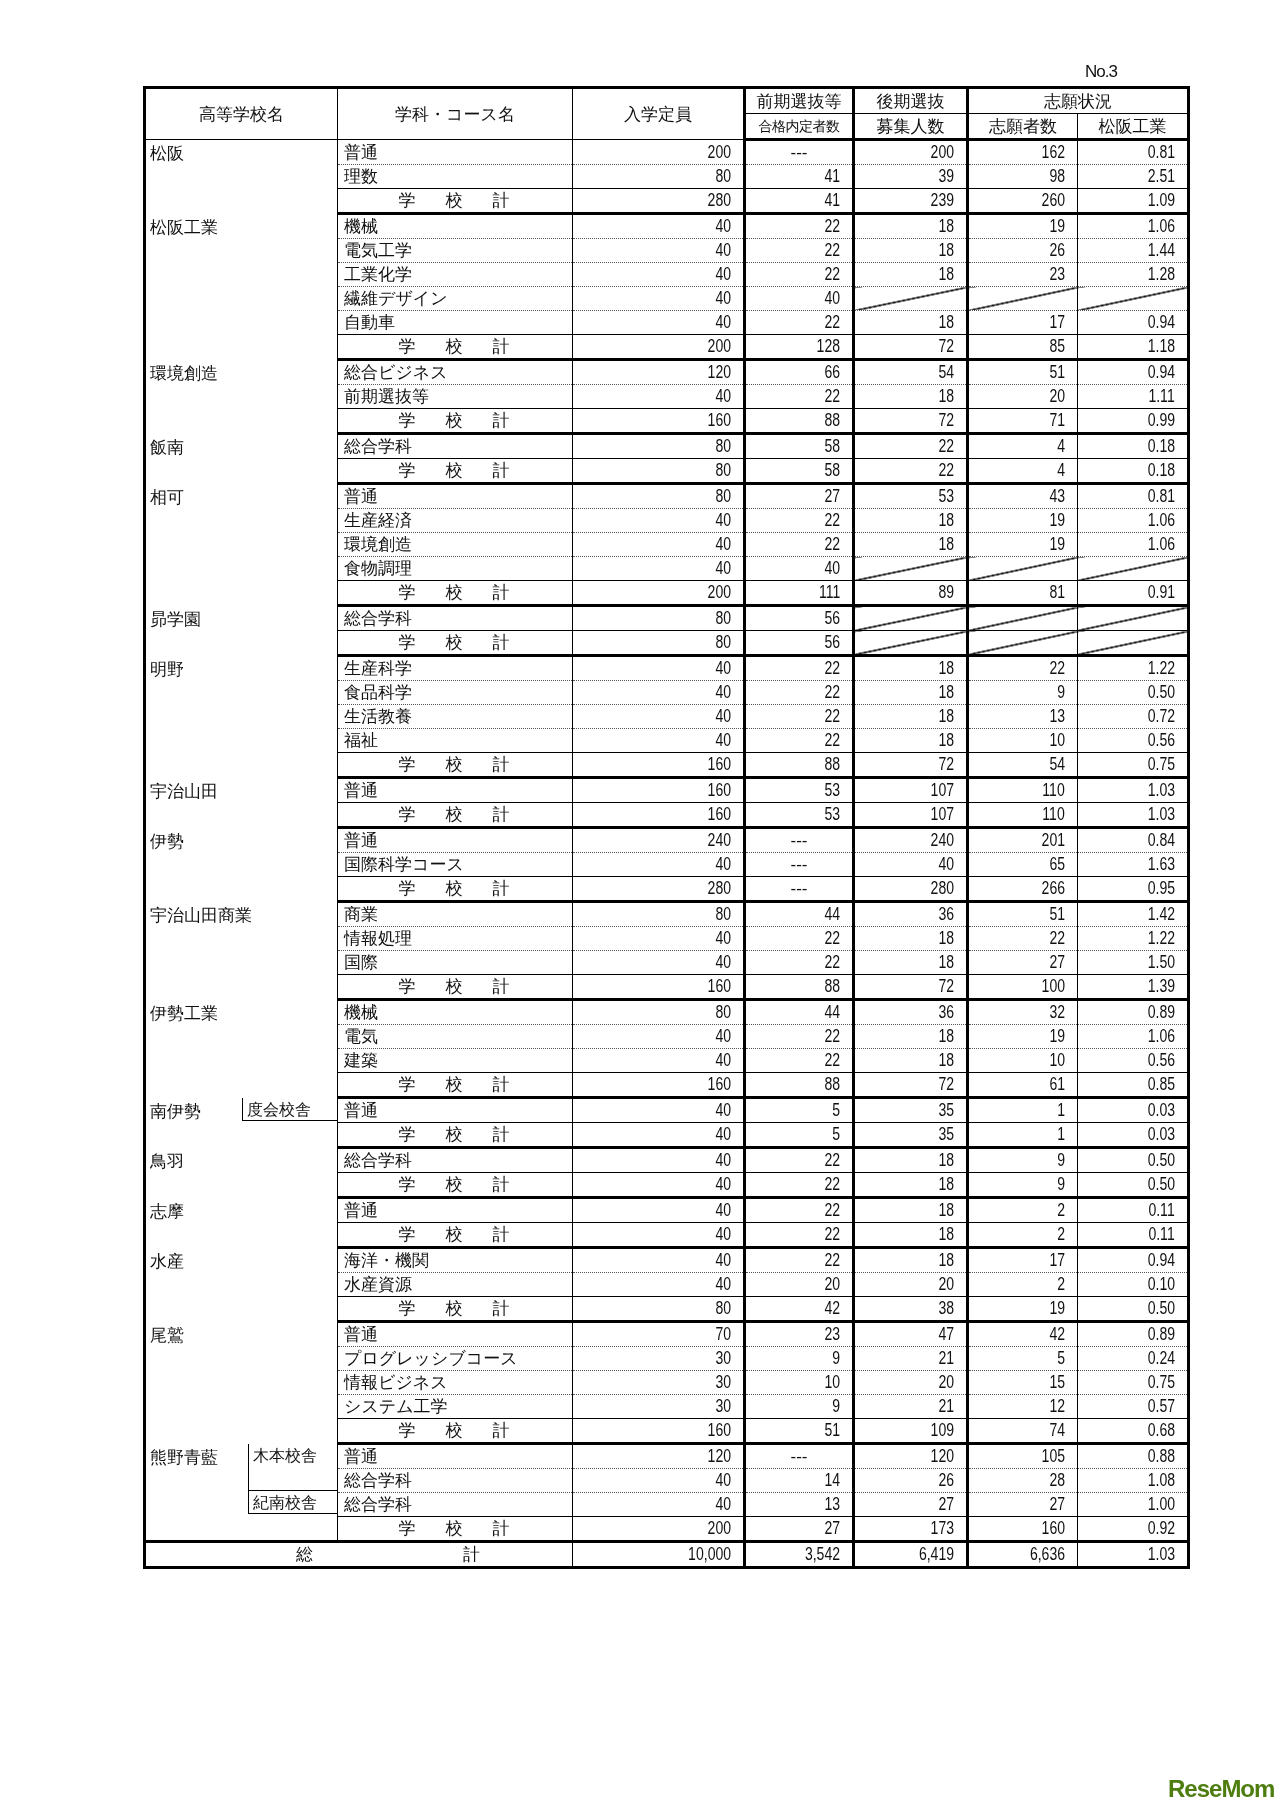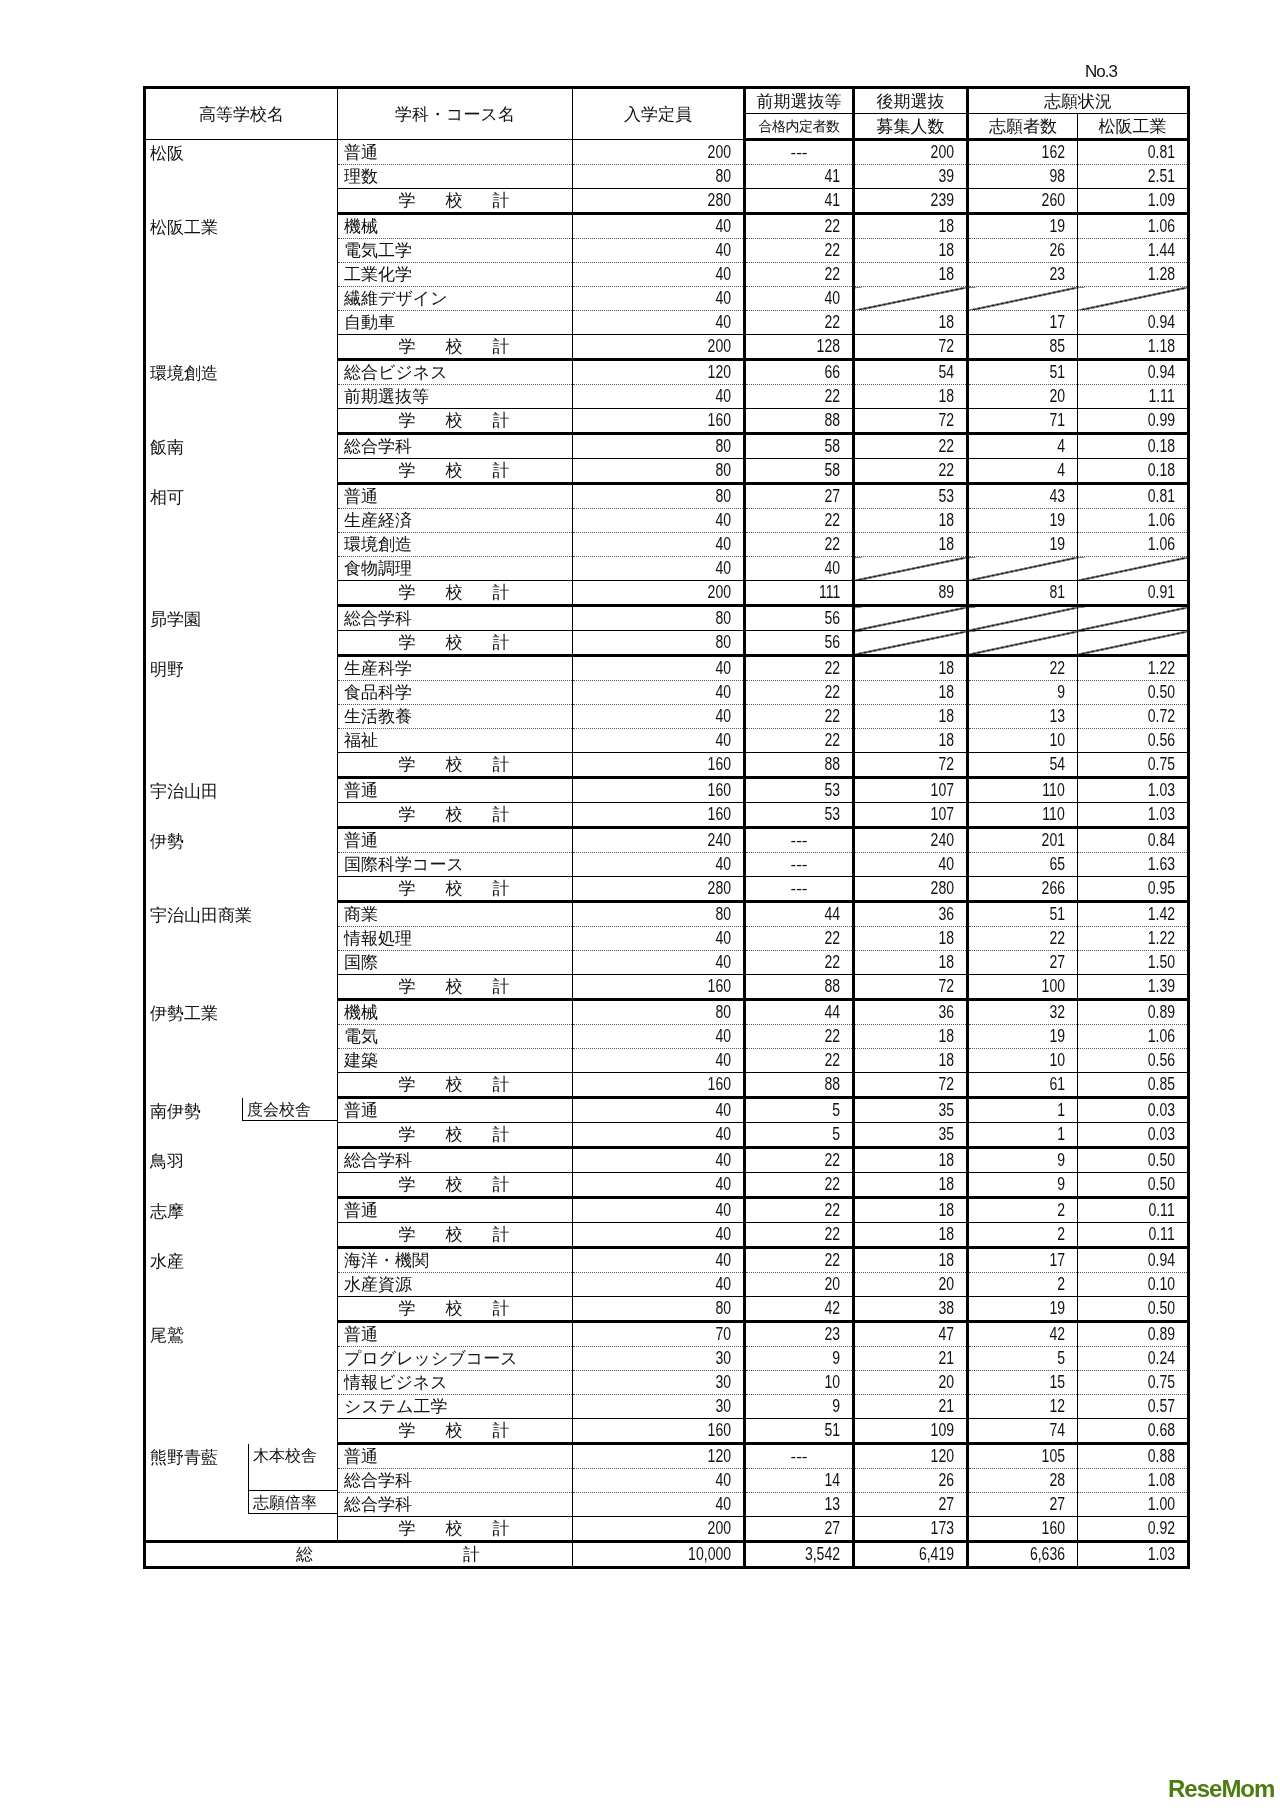--- a/index.html
+++ b/index.html
@@ -503,21 +503,21 @@
         <td class="sub-label">学校計</td>
         <td class="num"><span>160</span></td>
         <td class="thick-l num"><span>51</span></td>
         <td class="thick-l num"><span>109</span></td>
         <td class="thick-l num"><span>74</span></td>
         <td class="num"><span>0.68</span></td>
       </tr>
       <tr class="dotted">
         <td class="school" rowspan="4" colspan="1" style="position: relative;">熊野青藍<div style="position: absolute; left: 102px; top: 0px; width: 97px;">
             <div style="border-left: 1px solid rgb(0, 0, 0); border-bottom: 1px solid rgb(0, 0, 0); padding: 0px 4px; font-size: 16px; line-height: 23px; height: 47px; box-sizing: border-box;">木本校舎</div>
-            <div style="border-left: 1px solid rgb(0, 0, 0); border-bottom: 1px solid rgb(0, 0, 0); padding: 0px 4px; font-size: 16px; line-height: 23px; height: 23px; box-sizing: border-box;">志願倍率</div>
+            <div style="border-left: 1px solid rgb(0, 0, 0); border-bottom: 1px solid rgb(0, 0, 0); padding: 0px 4px; font-size: 16px; line-height: 23px; height: 23px; box-sizing: border-box;">紀南校舎</div>
           </div></td>
         <td class="course">普通</td>
         <td class="num"><span>120</span></td>
         <td class="thick-l dash">---</td>
         <td class="thick-l num"><span>120</span></td>
         <td class="thick-l num"><span>105</span></td>
         <td class="num"><span>0.88</span></td>
       </tr>
       <tr class="dotted">
         <td class="course">総合学科</td>

